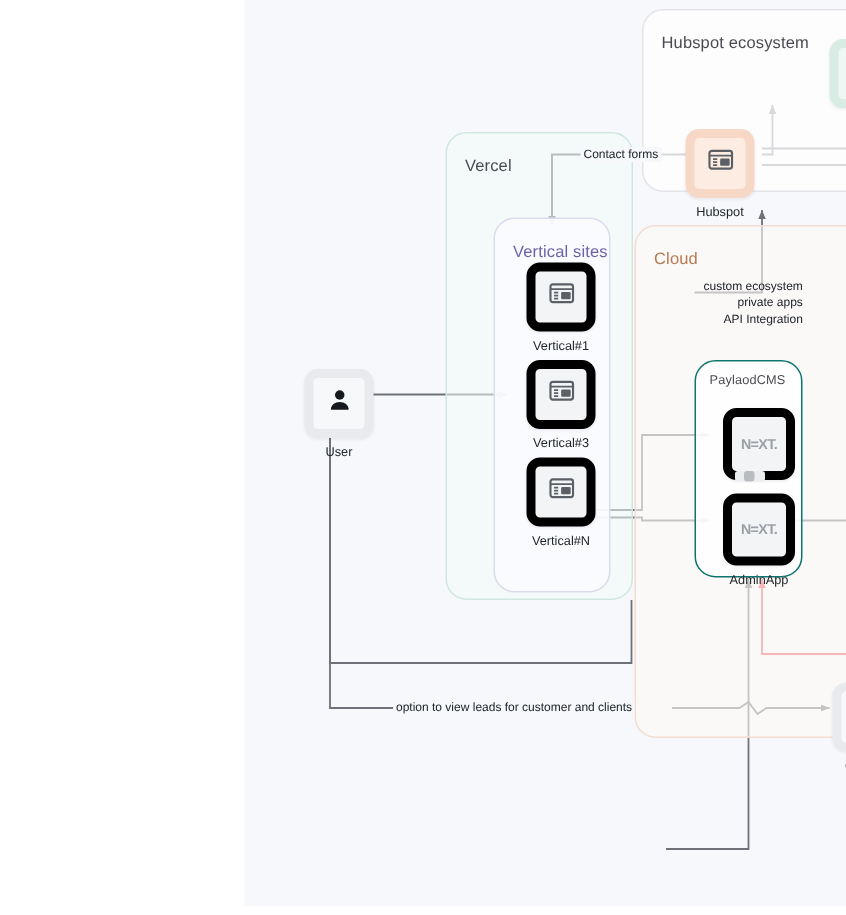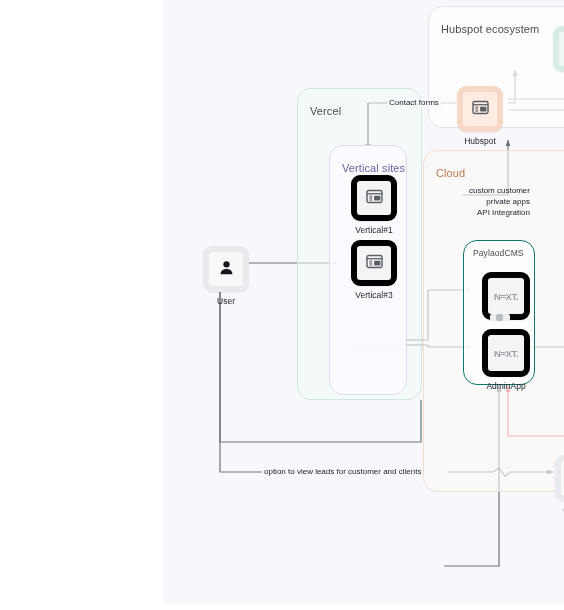--- a/index.html
+++ b/index.html
@@ -180,20 +180,35 @@
             <line x1="5.5" y1="11.5" x2="9" y2="11.5" stroke="#5b5f66" stroke-width="1.4"></line>
             <line x1="5.5" y1="14" x2="9" y2="14" stroke="#5b5f66" stroke-width="1.4"></line>
             <line x1="5.5" y1="16.5" x2="9" y2="16.5" stroke="#5b5f66" stroke-width="1.4"></line>
             <rect x="11.5" y="11" width="8" height="6" rx="1" fill="#5b5f66"></rect>
           </svg>
         </span>
       </div>
       <span class="nlabel">Vertical#3</span>
     </div>
 
+    <div class="node" style="left:188px;top:305px;">
+      <div class="chip">
+        <span>
+          <svg width="19" height="19" viewBox="0 0 24 24">
+            <rect x="2.5" y="4.5" width="19" height="15" rx="2" fill="none" stroke="#5b5f66" stroke-width="1.8"></rect>
+            <line x1="2.5" y1="8.5" x2="21.5" y2="8.5" stroke="#5b5f66" stroke-width="1.6"></line>
+            <line x1="5.5" y1="11.5" x2="9" y2="11.5" stroke="#5b5f66" stroke-width="1.4"></line>
+            <line x1="5.5" y1="14" x2="9" y2="14" stroke="#5b5f66" stroke-width="1.4"></line>
+            <line x1="5.5" y1="16.5" x2="9" y2="16.5" stroke="#5b5f66" stroke-width="1.4"></line>
+            <rect x="11.5" y="11" width="8" height="6" rx="1" fill="#5b5f66"></rect>
+          </svg>
+        </span>
+      </div>
+      <span class="nlabel">Vertical#N</span>
+    </div>
 
     <div class="node" style="left:40px;top:246px;">
       <div class="chip plain">
         <span>
           <svg width="19" height="19" viewBox="0 0 24 24">
             <circle cx="12" cy="8" r="4" fill="#16191d"></circle>
             <path d="M4.5 20.5c0-4.2 3.4-6.6 7.5-6.6s7.5 2.4 7.5 6.6z" fill="#16191d"></path>
           </svg>
         </span>
       </div>
@@ -225,21 +240,21 @@
             <path d="M4.5 20.5c0-4.2 3.4-6.6 7.5-6.6s7.5 2.4 7.5 6.6z" fill="#16191d"></path>
           </svg>
         </span>
       </div>
       <span class="nlabel">Custom</span>
     </div>
 
     <span class="elabel" style="left:224px;top:98px;">Contact forms</span>
 
     <div class="elabel multi" style="left:304px;top:185px;line-height:11px;">
-      <div>custom customer</div>
+      <div>custom ecosystem</div>
       <div>private apps</div>
       <div>API Integration</div>
     </div>
 
     <span class="elabel" style="left:99px;top:467px;">option to view leads for customer and clients</span>
 
   </div>
 </div>
 
 </body></html>

